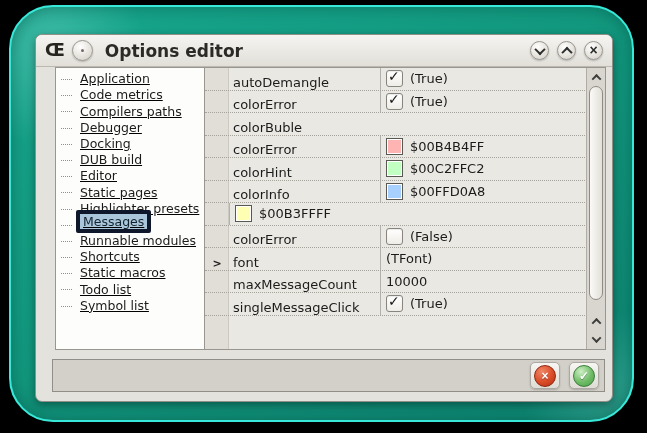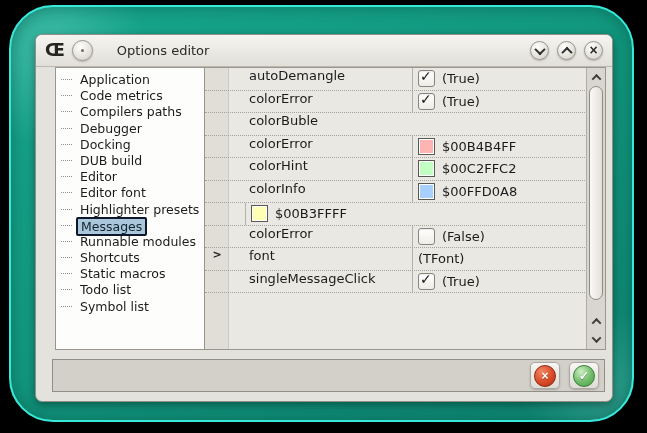--- a/index.html
+++ b/index.html
@@ -30,41 +30,41 @@
     border-bottom:1px solid #bab8b0;
   }
   .logo{font-size:17px;font-weight:bold;color:#26241f;line-height:1;letter-spacing:-1px;}
   .round-btn{
     width:21px;height:21px;border-radius:50%;border:1px solid #98968e;cursor:default;
     background:radial-gradient(circle at 38% 30%,#ffffff,#e6e4dd 55%,#cfcdc6);
     box-shadow:0 1px 2px rgba(0,0,0,.22);display:grid;place-items:center;padding:0;
   }
   .round-btn.small{width:19px;height:19px;}
   .menu-dot{width:3px;height:3px;border-radius:50%;background:#6f6d66;}
-  .title{font-size:13px;color:#2b2a26;flex:0 0 auto;margin-left:16px;}
+  .title{font-size:17px;color:#2b2a26;flex:0 0 auto;margin-left:4px;font-weight:bold;}
   .tb-spacer{flex:1;}
   .chev{width:6px;height:6px;border-right:2px solid #2d2d2b;border-bottom:2px solid #2d2d2b;}
   .chev.down{transform:rotate(45deg) translate(-1px,-1px);}
   .chev.up{transform:rotate(-135deg) translate(-1px,-1px);}
   .x-glyph{font-size:14px;font-weight:bold;color:#2d2d2b;line-height:1;transform:translateY(-1px);}
   
   .content{position:absolute;left:19px;top:32px;width:551px;height:283px;display:flex;}
   .tree{
     width:148px;flex:none;background:#FDFDFB;border:1px solid #98968e;
     padding-top:3px;overflow:hidden;
   }
-  .tree-item{height:16.2px;display:flex;align-items:flex-start;position:relative;padding-left:20px;cursor:default;}
+  .tree-item{height:16.2px;display:flex;align-items:flex-end;position:relative;padding-left:20px;cursor:default;text-decoration:underline;}
   .tree-item::before{content:"";position:absolute;left:5px;top:8px;width:11px;border-top:1px dotted #8e8f96;}
   .tree-item .tlabel{font-size:12.5px;color:#1b1b1b;line-height:15px;padding:0 3px;border:1px solid transparent;white-space:nowrap;}
-  .tree-item.selected .tlabel{background:#A9C6DB;border:2px solid #0f172a;border-radius:2px;color:#13222c;}
+  .tree-item.selected .tlabel{background:#A9C6DB;border:4px solid #0f172a;border-radius:2px;color:#13222c;}
   
   .grid{flex:1;position:relative;background:#EAE8E2;border:1px solid #98968e;border-left:none;overflow:hidden;}
   .gutter-strip{position:absolute;left:0;top:0;bottom:0;width:23px;background:#E0DED7;border-right:1px solid #ccc9c2;}
   .rows{position:absolute;left:0;top:0;right:18px;}
-  .prow{display:flex;align-items:flex-start;height:22.5px;border-bottom:1px dotted #a5a39b;box-sizing:border-box;gap:16px;}
+  .prow{display:flex;align-items:flex-end;height:22.5px;border-bottom:1px dotted #a5a39b;box-sizing:border-box;}
   .gcell{width:24px;flex:none;text-align:center;font-size:11px;font-weight:bold;color:#1d1d1d;}
   .pname{width:147px;flex:none;font-size:13px;color:#1b1b1b;padding-left:4px;white-space:nowrap;}
   .pval{flex:1;height:100%;display:flex;align-items:center;gap:7px;border-left:1px solid #b3b1a9;padding-left:5px;}
   .pval .vtext{font-size:13px;color:#1b1b1b;}
   .checkbox{
     width:15px;height:15px;flex:none;border:1px solid #87857d;border-radius:3px;
     background:linear-gradient(#ffffff,#efede7);position:relative;
     box-shadow:inset 0 1px 1px rgba(0,0,0,.08);
   }
   .checkbox .ck{position:absolute;left:1px;top:-3px;font-size:14px;font-weight:bold;color:#161616;}
@@ -137,21 +137,21 @@
           <div class="tree-item">
     <span class="tlabel">Docking</span>
   </div>
           <div class="tree-item">
     <span class="tlabel">DUB build</span>
   </div>
           <div class="tree-item">
     <span class="tlabel">Editor</span>
   </div>
           <div class="tree-item">
-    <span class="tlabel">Editor font</span>
+    <span class="tlabel">Static pages</span>
   </div>
           <div class="tree-item">
     <span class="tlabel">Highlighter presets</span>
   </div>
           <div class="tree-item selected">
     <span class="tlabel">Messages</span>
   </div>
           <div class="tree-item">
     <span class="tlabel">Runnable modules</span>
   </div>
@@ -233,20 +233,27 @@
     <span class="pval">
                 <span class="checkbox"></span>
                 <span class="vtext">(False)</span>
               </span>
   </div>
             <div class="prow">
     <span class="gcell">&gt;</span>
     <span class="pname">font</span>
     <span class="pval">
                 <span class="vtext">(TFont)</span>
+              </span>
+  </div>
+            <div class="prow">
+    <span class="gcell"></span>
+    <span class="pname">maxMessageCount</span>
+    <span class="pval">
+                <span class="vtext">10000</span>
               </span>
   </div>
             <div class="prow">
     <span class="gcell"></span>
     <span class="pname">singleMessageClick</span>
     <span class="pval">
                 <span class="checkbox">
                   <span class="ck">✓</span>
                 </span>
                 <span class="vtext">(True)</span>

